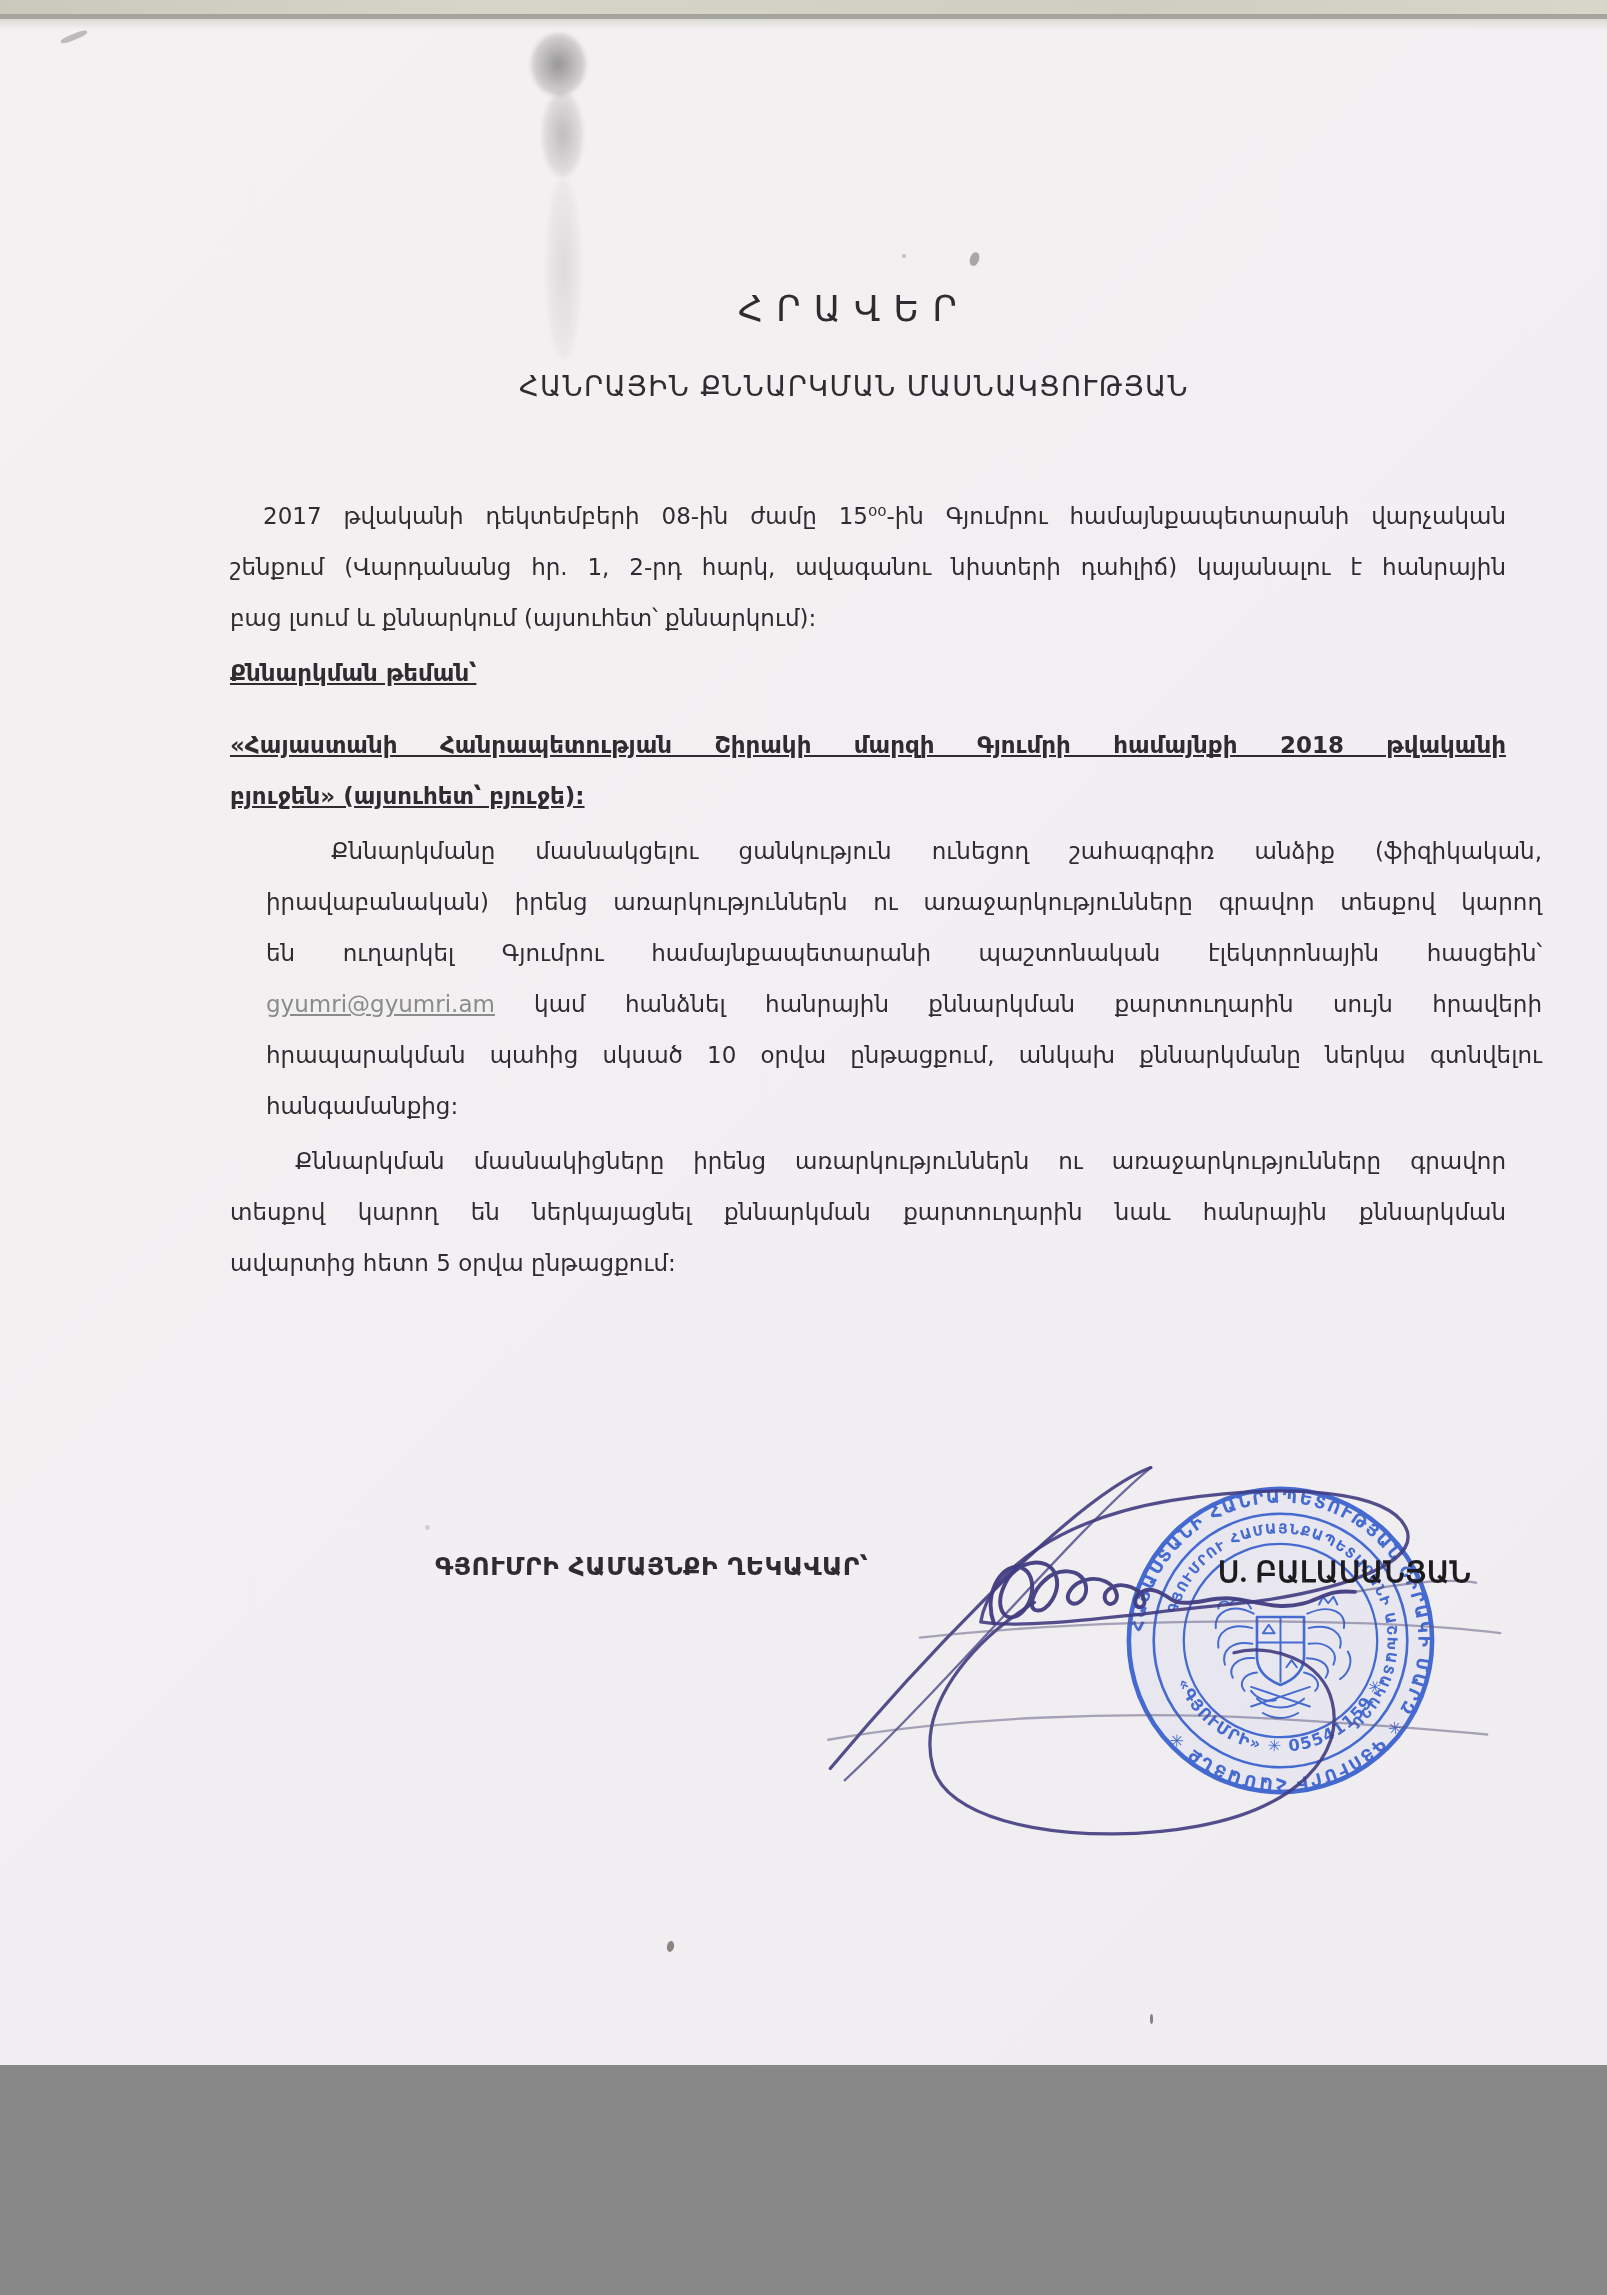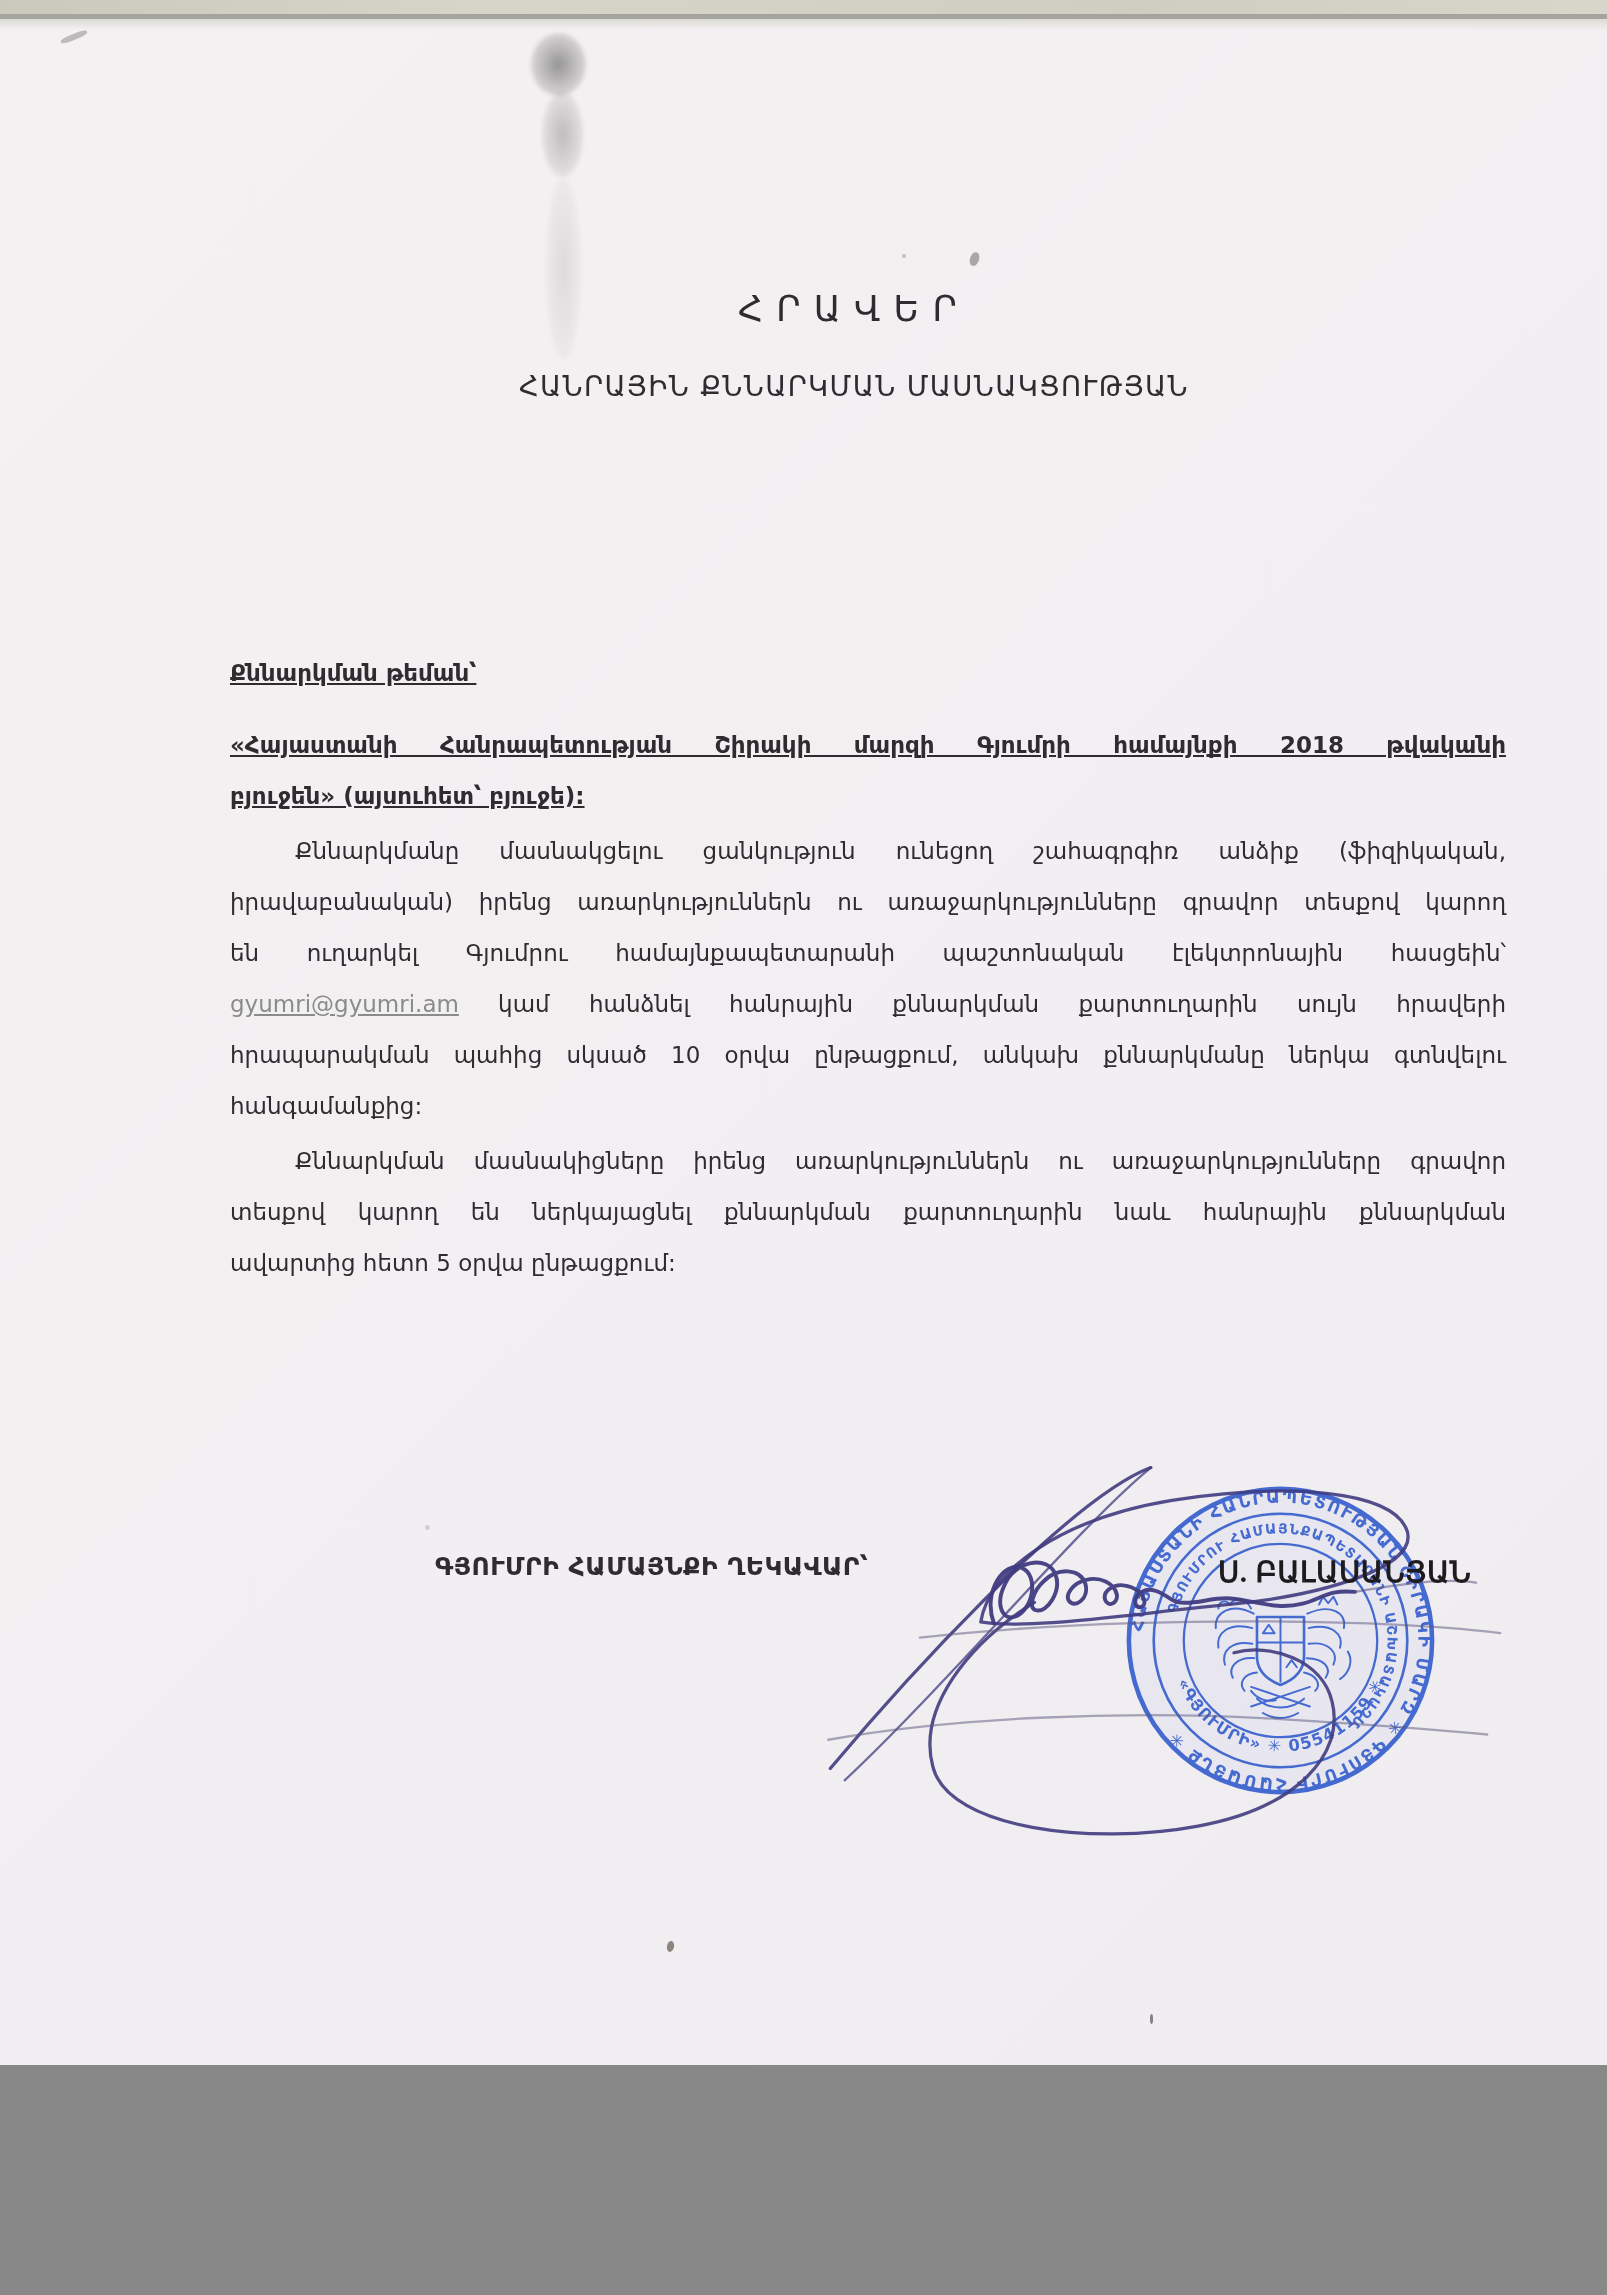--- a/index.html
+++ b/index.html
@@ -70,31 +70,36 @@
   <div class="speck sp2"></div>
   <div class="speck sp3"></div>
   <div class="speck sp4"></div>
   <div class="speck sp5"></div>
   <div class="speck sp6"></div>
   <div class="speck sp7"></div>
 
   <div class="headings doc-title" style="position:absolute;">ՀՐԱՎԵՐ</div>
   <div class="headings doc-subtitle" style="position:absolute;">ՀԱՆՐԱՅԻՆ ՔՆՆԱՐԿՄԱՆ ՄԱՍՆԱԿՑՈՒԹՅԱՆ</div>
 
+  <div class="block" style="top:491px;">
+    <div class="jline ind1">2017 թվականի դեկտեմբերի 08-ին ժամը 15⁰⁰-ին Գյումրու համայնքապետարանի վարչական</div>
+    <div class="jline">շենքում (Վարդանանց հր. 1, 2-րդ հարկ, ավագանու նիստերի դահլիճ) կայանալու է հանրային</div>
+    <div class="jline last">բաց լսում և քննարկում (այսուհետ՝ քննարկում):</div>
+  </div>
 
   <div class="block bold" style="top:648px;">
     <div class="jline last">Քննարկման թեման՝</div>
   </div>
 
   <div class="block bold" style="top:720px;">
     <div class="jline">«Հայաստանի Հանրապետության Շիրակի մարզի Գյումրի համայնքի 2018 թվականի</div>
     <div class="jline last">բյուջեն» (այսուհետ՝ բյուջե):</div>
   </div>
 
-  <div class="block" style="top:826px;">
+  <div class="block" style="top:826px;margin-left:36px;">
     <div class="jline ind2">Քննարկմանը մասնակցելու ցանկություն ունեցող շահագրգիռ անձիք (ֆիզիկական,</div>
     <div class="jline">իրավաբանական) իրենց առարկություններն ու առաջարկությունները գրավոր տեսքով կարող</div>
     <div class="jline">են ուղարկել Գյումրու համայնքապետարանի պաշտոնական էլեկտրոնային հասցեին՝</div>
     <div class="jline"><span class="email">gyumri@gyumri.am</span><span> կամ հանձնել հանրային քննարկման քարտուղարին սույն հրավերի</span></div>
     <div class="jline">հրապարակման պահից սկսած 10 օրվա ընթացքում, անկախ քննարկմանը ներկա գտնվելու</div>
     <div class="jline last">հանգամանքից:</div>
   </div>
 
   <div class="block" style="top:1136px;">
     <div class="jline ind2">Քննարկման մասնակիցները իրենց առարկություններն ու առաջարկությունները գրավոր</div>

